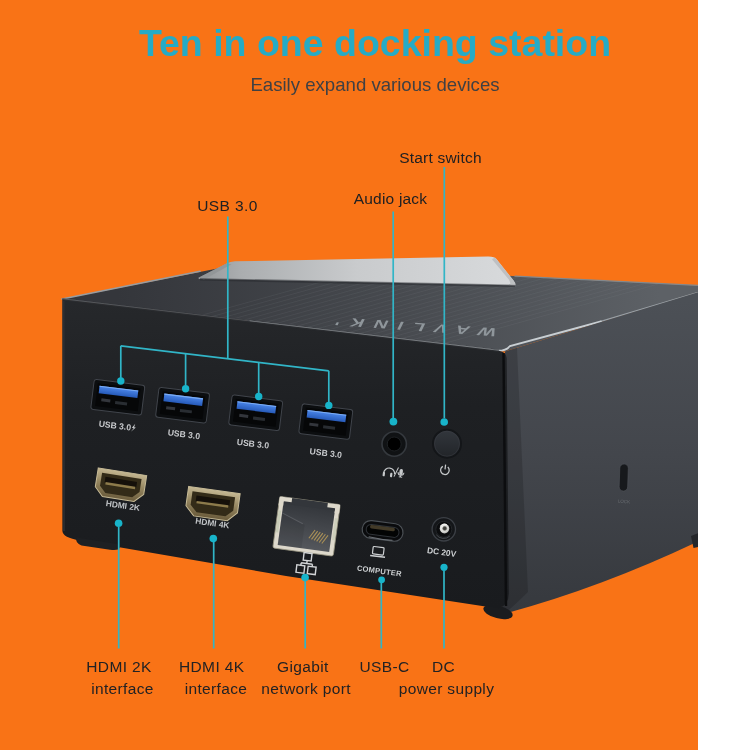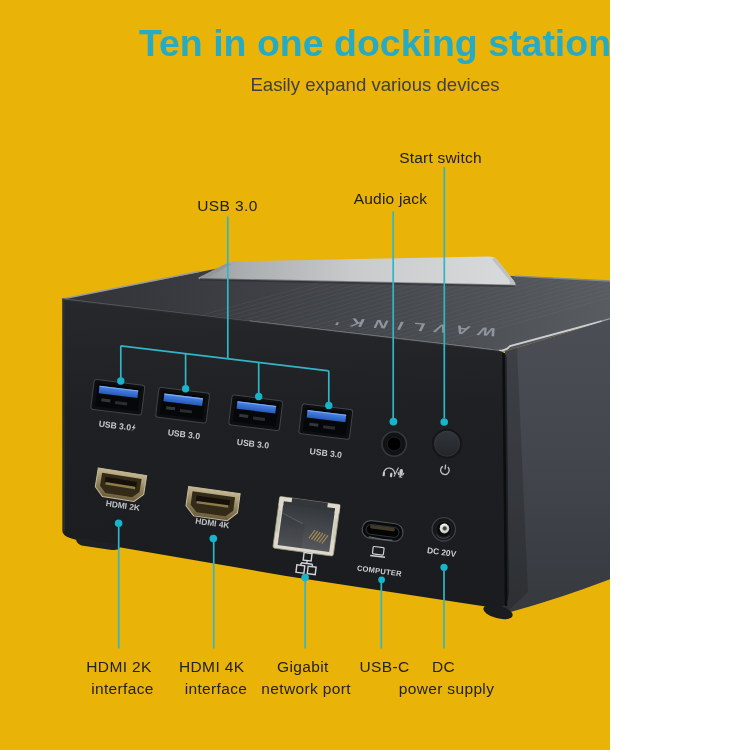--- a/index.html
+++ b/index.html
@@ -1,16 +1,16 @@
 <!DOCTYPE html>
 <html><head>
 <meta charset="utf-8">
 <style>
   html,body{margin:0;padding:0;background:#ffffff;}
-  .page{position:relative;width:610px;height:750px;background:#eab308;overflow:hidden;
+  .page{position:relative;width:698px;height:750px;background:#f97316;overflow:hidden;
         font-family:"Liberation Sans", sans-serif;}
 </style>
 </head>
 <body>
 <div class="page">
 <svg width="750" height="750" viewBox="0 0 750 750">
 <defs>
   <linearGradient id="slabg" x1="198" y1="270" x2="516" y2="270" gradientUnits="userSpaceOnUse">
     <stop offset="0" stop-color="#94979a"></stop>
     <stop offset="0.13" stop-color="#aaadaf"></stop>

